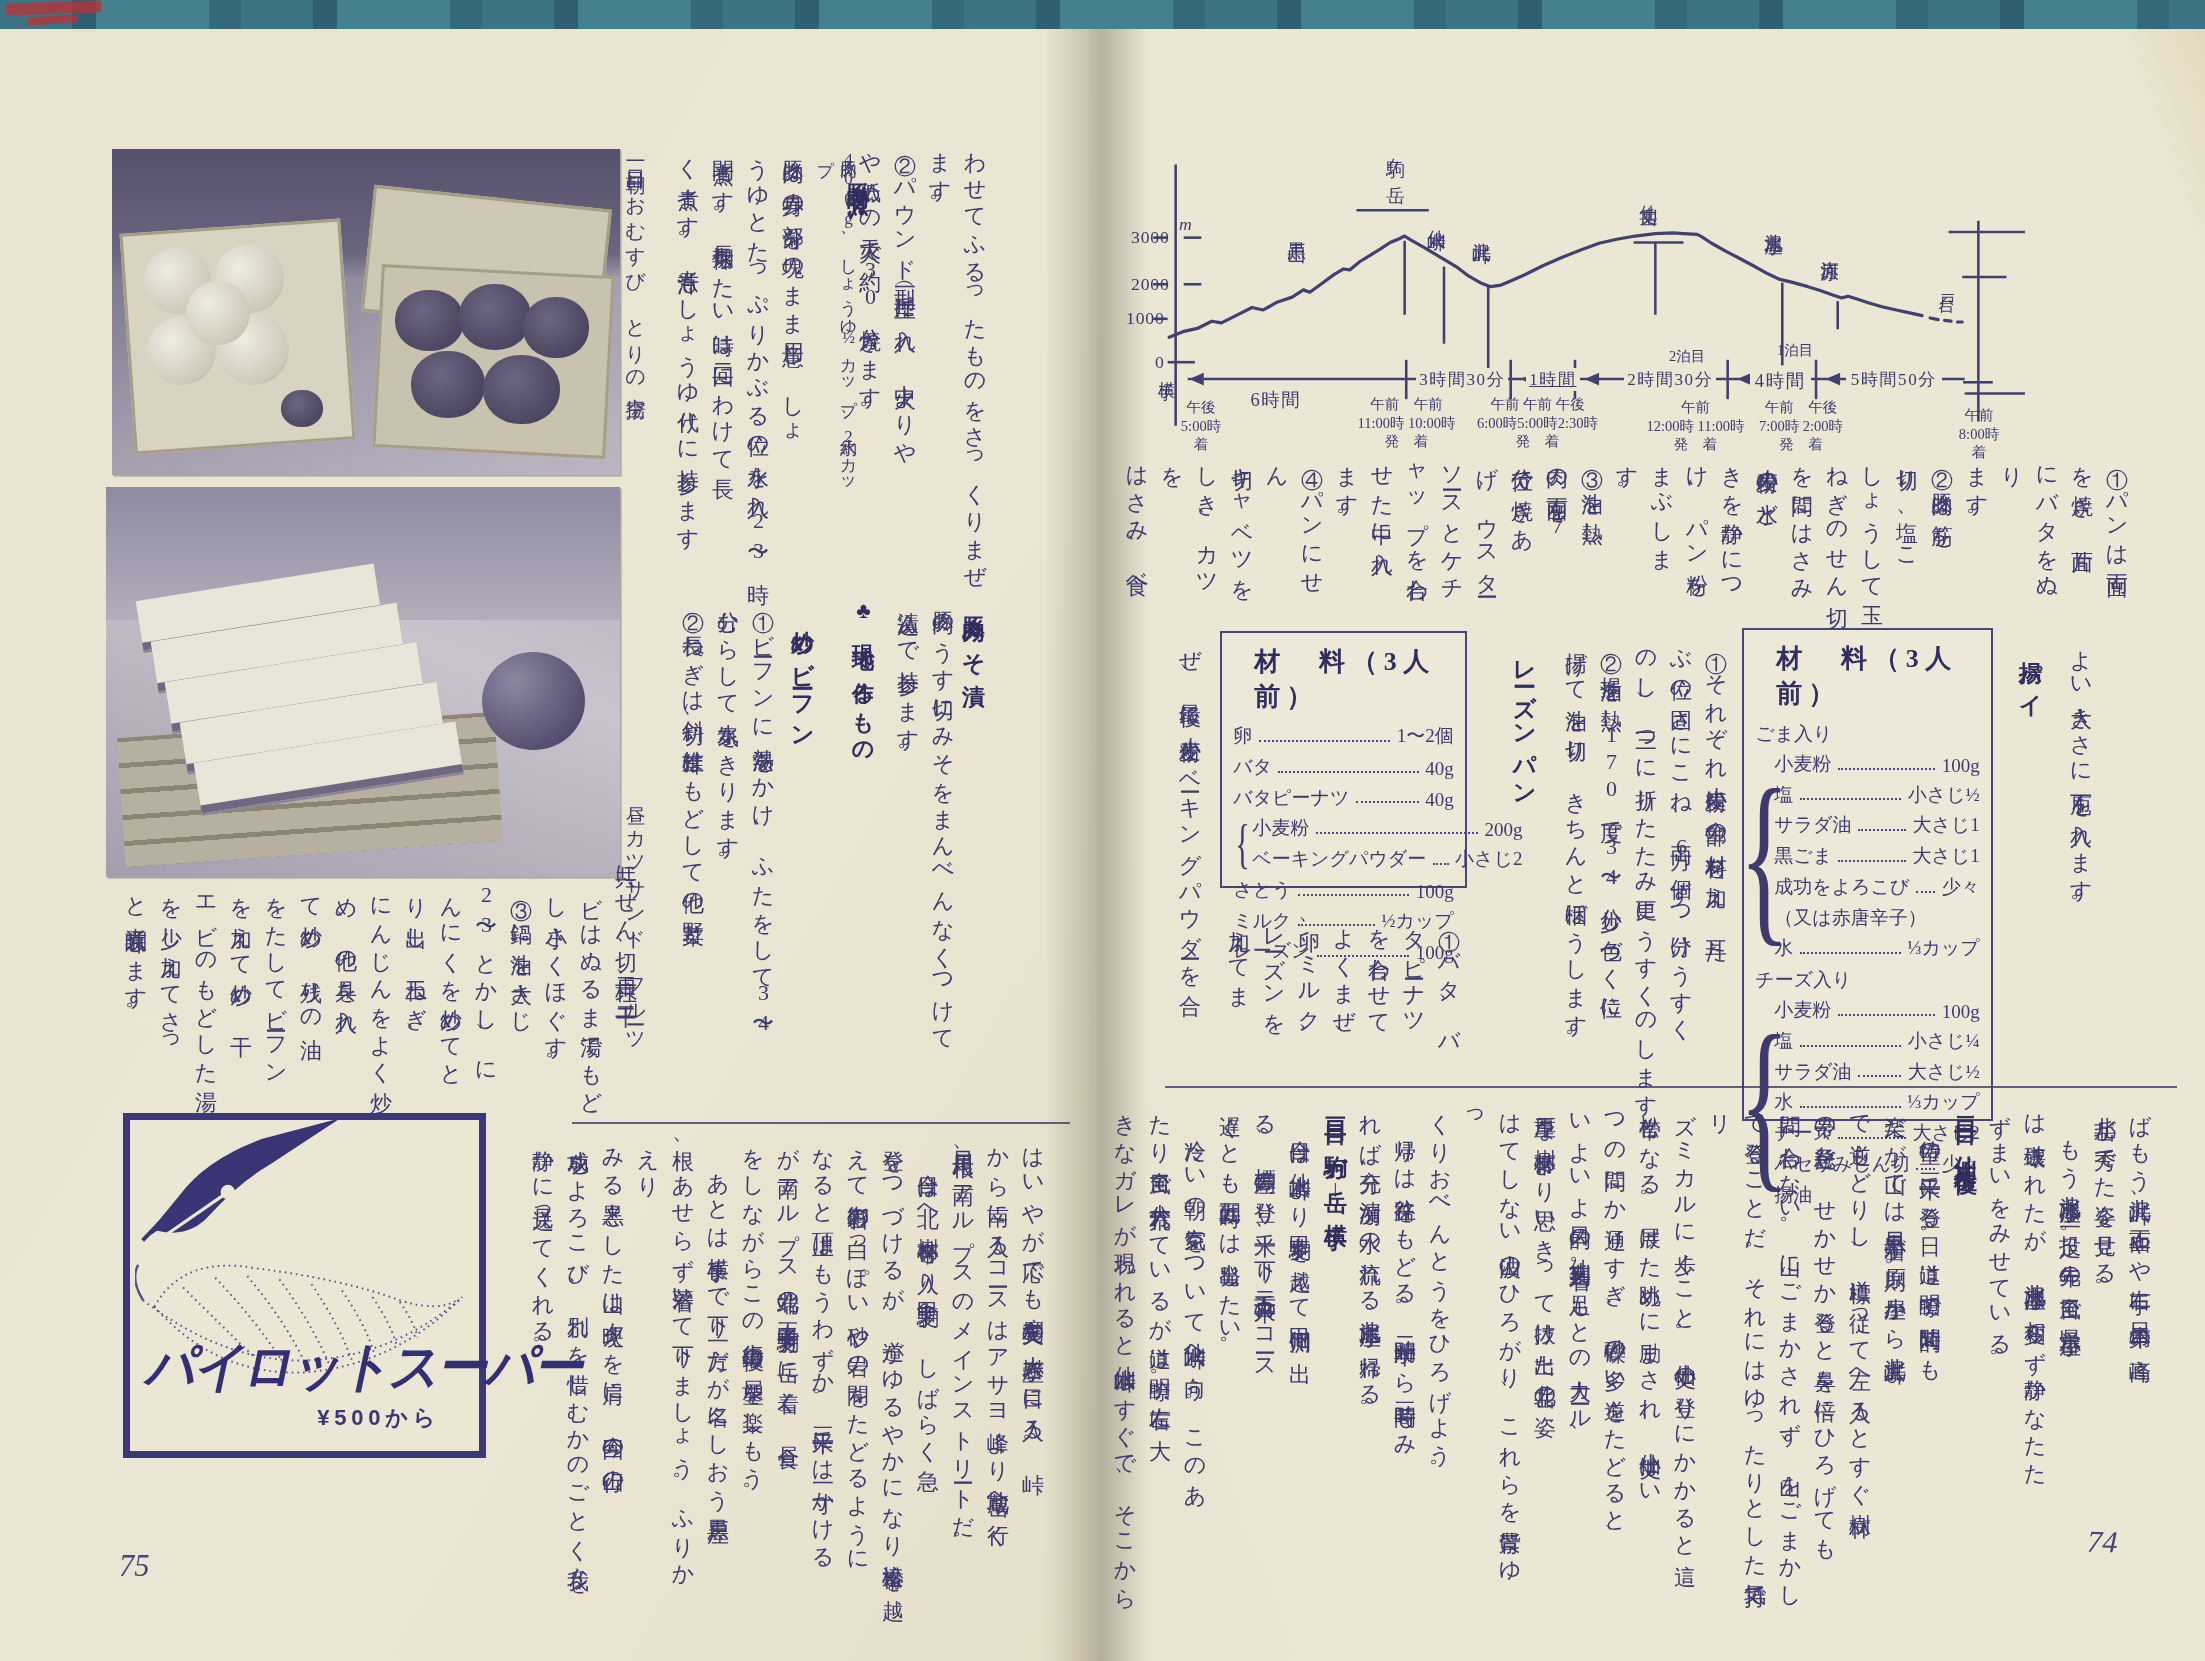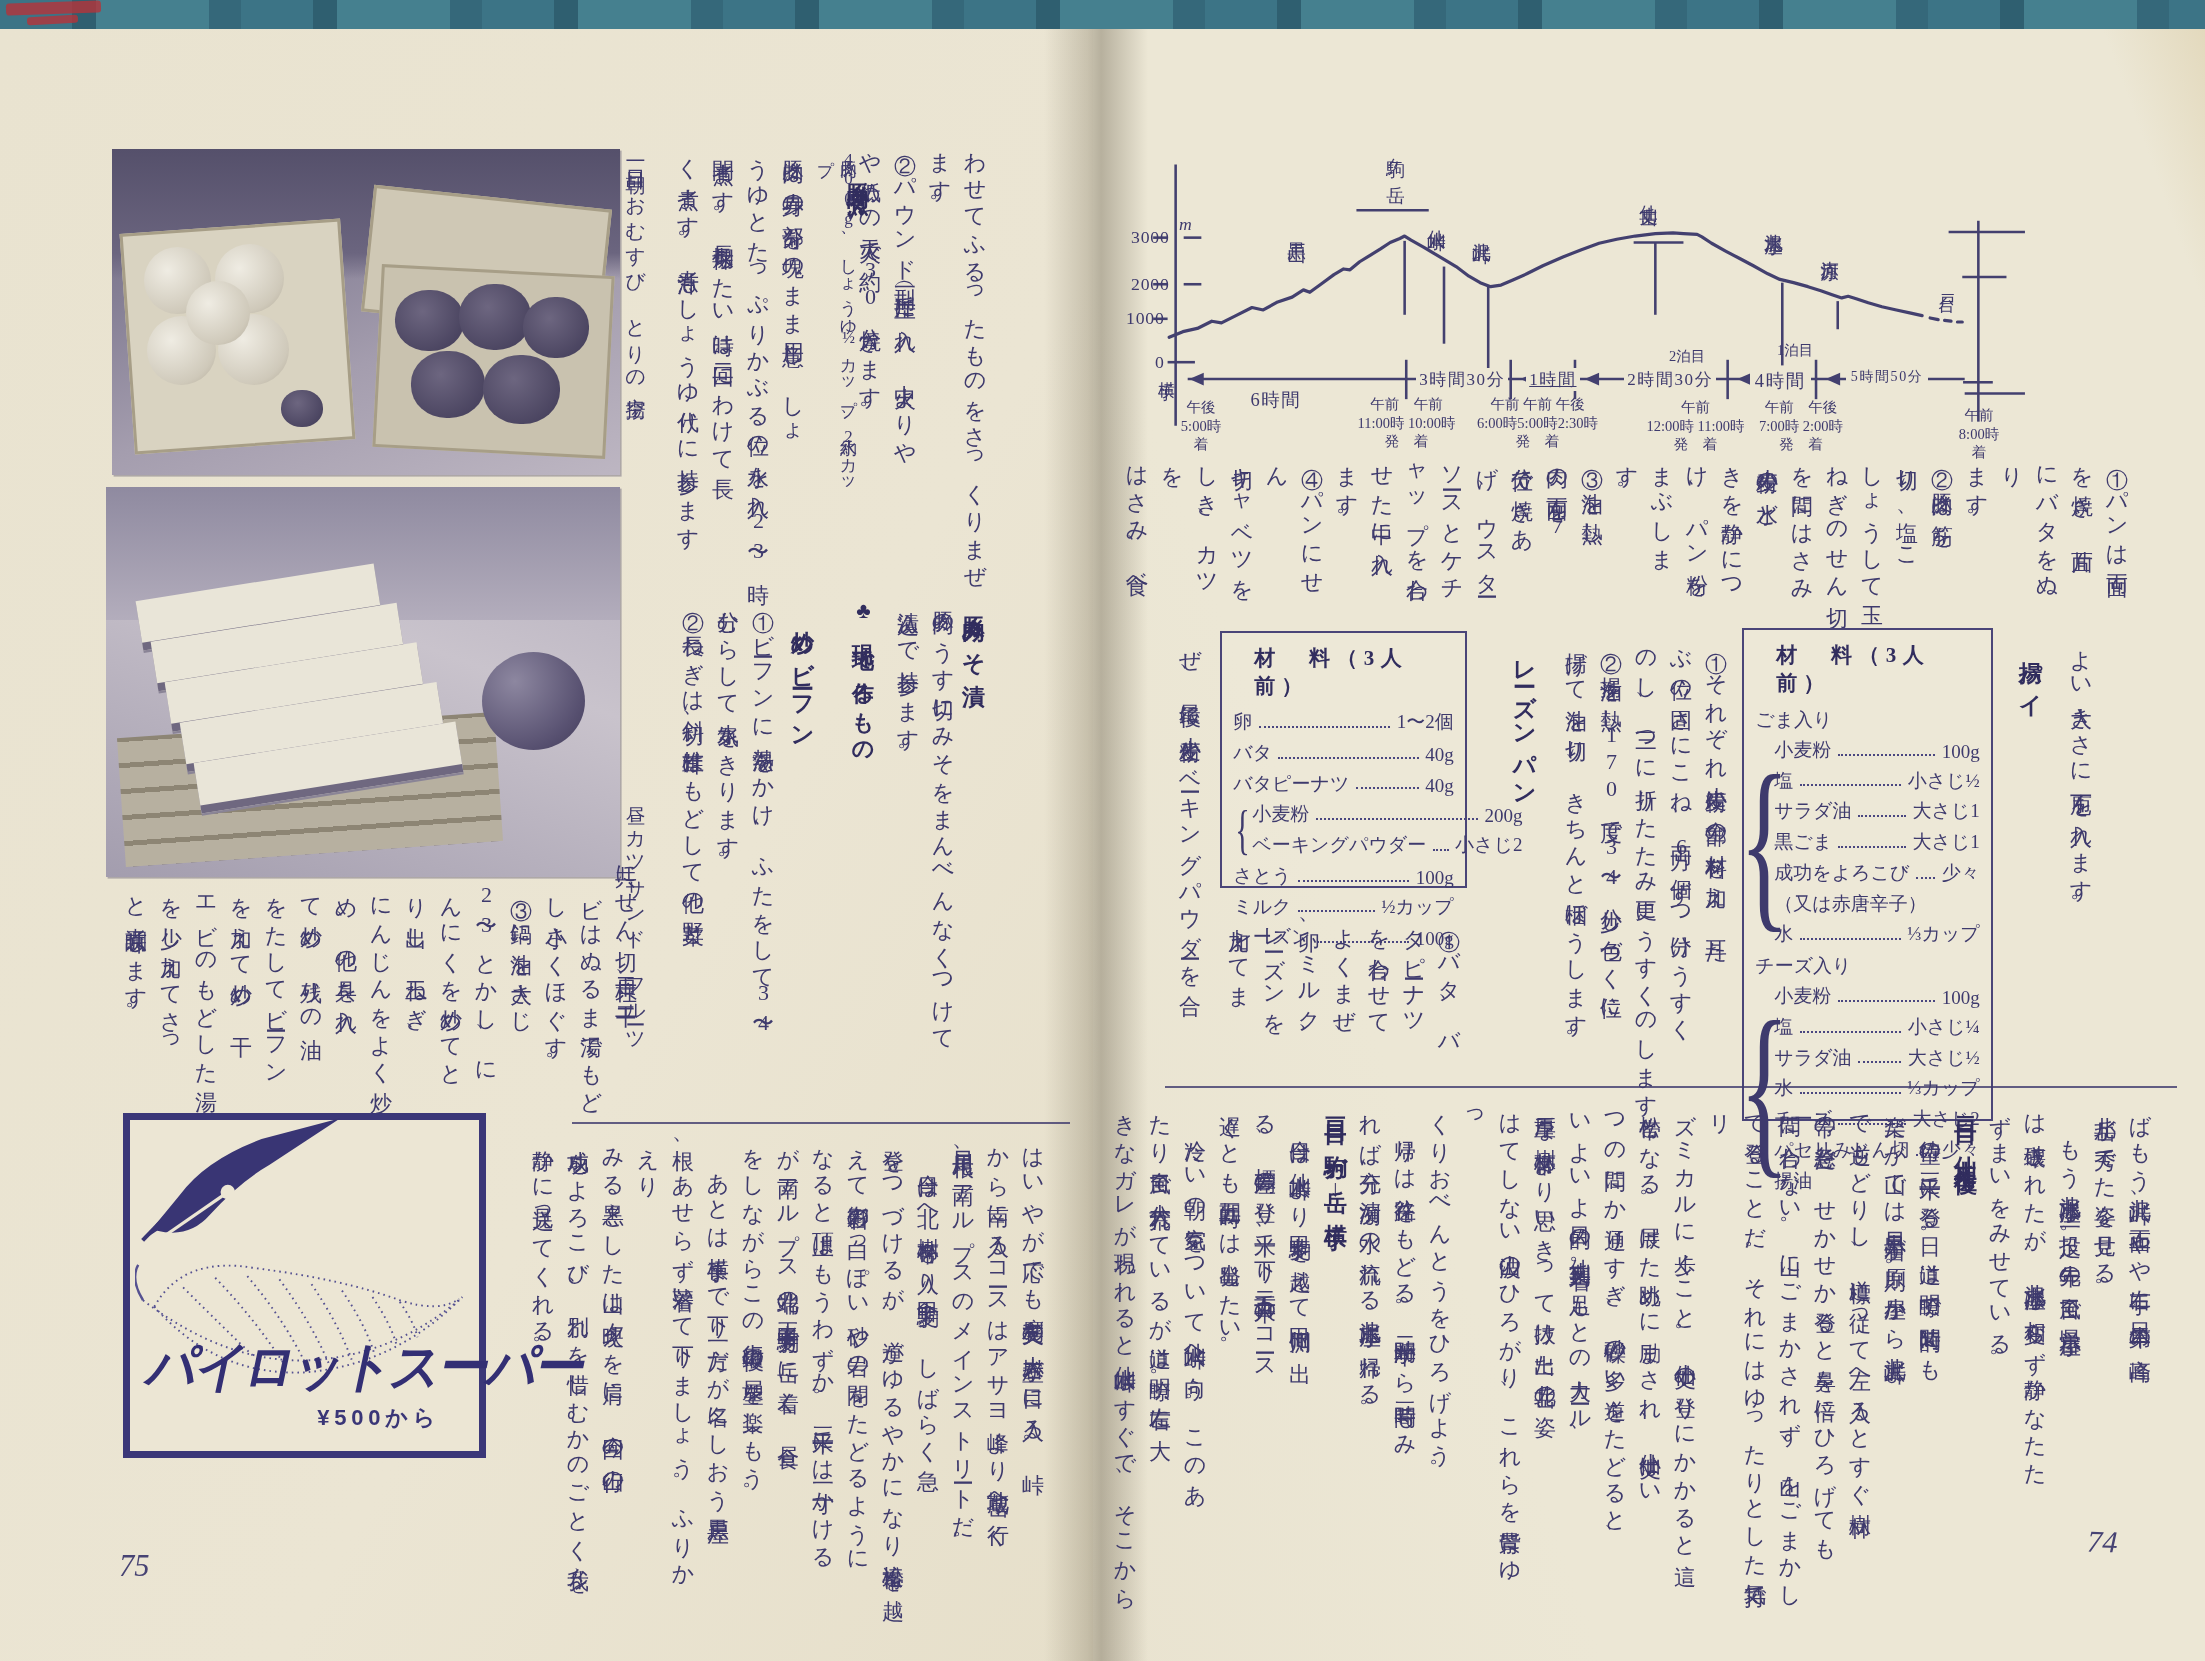--- a/index.html
+++ b/index.html
@@ -35,21 +35,21 @@
   .vblock .col{line-height:35px;}
   .vtext{position:absolute;writing-mode:vertical-rl;text-orientation:upright;
     font-size:22px;letter-spacing:2.4px;color:var(--ink);}
   .col.h,.vtext.h{font-weight:700;font-size:23px;color:var(--ink-strong);letter-spacing:4px;}
   .col.tall{margin-top:-34px;}
   .rule{position:absolute;height:2.4px;background:var(--ink);opacity:.8;}
 
   
   .ingbox{position:absolute;border:2.4px solid #4a4578;background:rgba(255,255,255,.06);
     padding:8px 11.2px;box-sizing:border-box;font-size:19px;color:var(--ink);}
-  .ingbox .ing-header{font-weight:700;font-size:21px;letter-spacing:6.4px;padding:3.2px 0 6.4px 21px;color:var(--ink-strong);}
+  .ingbox .ing-header{font-weight:700;font-size:26px;letter-spacing:6.4px;padding:3.2px 0 6.4px 21px;color:var(--ink-strong);}
   .ing-row{display:flex;align-items:flex-end;padding:2.4px 0;}
   .ing-name{white-space:nowrap;}
   .ing-leader{flex:1 1 auto;border-bottom:2.4px dotted #4a4680;margin:0 6.4px 7.2px 6.4px;min-width:16px;}
   .ing-qty{white-space:nowrap;}
   .ing-label{padding:3.2px 0 1.6px 0;font-size:19px;}
   .ing-group{display:flex;align-items:center;}
   .ing-group .brace{width:19px;flex:0 0 19px;display:flex;align-items:center;justify-content:center;
     transform:scaleX(.55);font-weight:100;color:var(--ink);line-height:.9;}
   .ing-group .ing-rows{flex:1;}
 
@@ -278,21 +278,21 @@
 <div class="chart-vlabel" style="left:1469px;top:228px;height:88px;">北沢峠</div>
 <div class="chart-vlabel" style="left:1636px;top:190px;height:80px;">仙丈岳</div>
 <div class="chart-vlabel" style="left:1761px;top:219px;height:104px;">北沢小屋</div>
 <div class="chart-vlabel" style="left:1817px;top:246px;height:80px;">赤河原</div>
 <div class="chart-vlabel" style="left:1935px;top:280px;height:56px;font-size:17px;">戸台</div>
 <div class="chart-time" style="left:1244px;top:387px;background:var(--paper2);padding:0 6.4px;">6時間</div>
 <div class="chart-time" style="left:1416px;top:368px;background:var(--paper2);padding:0 3.2px;font-size:17px;">3時間30分</div>
 <div class="chart-time" style="left:1526px;top:368px;background:var(--paper2);padding:0 3.2px;font-size:17px;text-decoration:underline;">1時間</div>
 <div class="chart-time" style="left:1624px;top:368px;background:var(--paper2);padding:0 3.2px;font-size:17px;">2時間30分</div>
 <div class="chart-time" style="left:1750px;top:368px;background:var(--paper2);padding:0 4.8px;">4時間</div>
-<div class="chart-time" style="left:1846px;top:368px;background:var(--paper2);padding:0 4.8px;font-size:14px;">5時間50分</div>
+<div class="chart-time" style="left:1846px;top:368px;background:var(--paper2);padding:0 4.8px;font-size:17px;">5時間50分</div>
 <div class="chart-stay" style="left:1669px;top:347px;">2泊目</div>
 <div class="chart-stay" style="left:1777px;top:341px;">1泊目</div>
 <div class="chart-station" style="left:1169px;top:398px;width:64px;">
   <div>午後</div>
     <div>5:00時</div>
     <div>着</div>
 </div>
 <div class="chart-station" style="left:1346px;top:395px;width:121px;">
   <div>午前　午前</div>
     <div>11:00時 10:00時</div>

